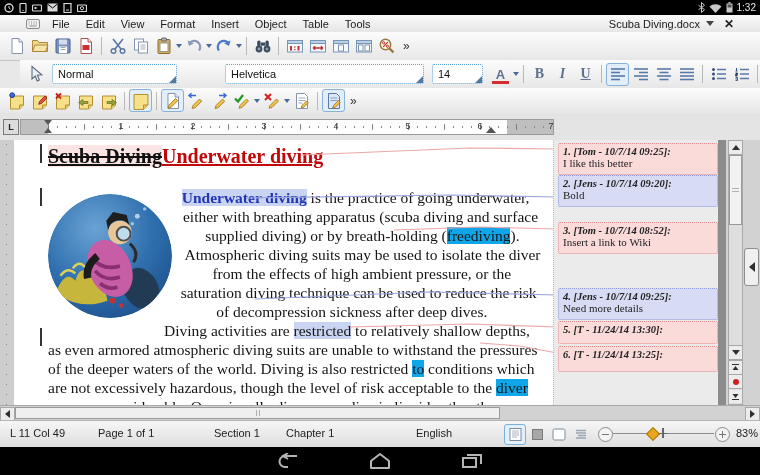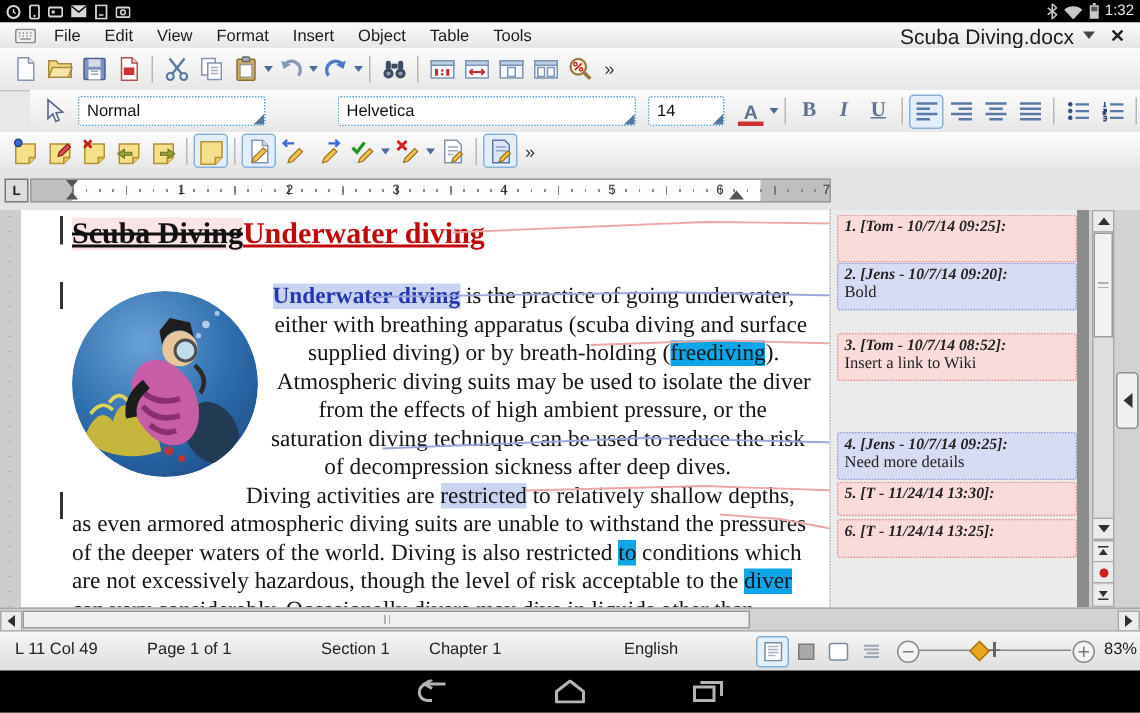--- a/index.html
+++ b/index.html
@@ -8,24 +8,24 @@
   .row{position:absolute;left:0;right:0;}
 
   
   #astatus{top:0;height:15px;background:#000;display:flex;align-items:center;padding:0 4px;}
   .as-left{display:flex;gap:5px;align-items:center;}
   .as-right{margin-left:auto;display:flex;gap:4px;align-items:center;color:#e8e8e8;font-size:10px;}
   .as-ic{display:block;}
 
   
   #menubar{top:15px;height:17px;background:linear-gradient(#fafafa,#e6e6e6);border-bottom:1px solid #c4c4c4;
-           display:flex;align-items:center;font-size:11px;color:#1a1a1a;padding:0 6px;justify-content:flex-end;}
+           display:flex;align-items:center;font-size:11px;color:#1a1a1a;padding:0 22px;justify-content:flex-end;}
   .menu-item{padding:1px 8px;cursor:default;}
   .mb-right{margin-left:auto;display:flex;align-items:center;gap:6px;}
-  .doc-title{font-size:14px;color:#1a1a1a;}
+  .doc-title{font-size:11px;color:#1a1a1a;}
   .tri-down{width:0;height:0;border-left:4px solid transparent;border-right:4px solid transparent;border-top:5px solid #444;}
   .close-x{font-size:12px;font-weight:bold;color:#222;padding:0 4px;}
 
   
   .tbar{background:linear-gradient(#fcfcfc,#e7e7e7);border-bottom:1px solid #c4c4c4;display:flex;align-items:center;padding:0 5px;}
   #tb1{top:32px;height:28px;}
   #tb2{top:60px;height:28px;margin-left:20px;}
   #tb3{top:88px;height:25px;}
   .icn{width:23px;height:23px;border:1px solid transparent;border-radius:3px;background:none;padding:1px;
        display:flex;align-items:center;justify-content:center;flex:0 0 auto;}
@@ -602,20 +602,21 @@
       <polyline points="246,58 450,55 557,57" fill="none" stroke="#9aa6dd" stroke-width="1.2"></polyline>
       <polyline points="394,90 480,87 557,89" fill="none" stroke="#eba7a7" stroke-width="1.2"></polyline>
       <polyline points="255,159 430,152 557,155" fill="none" stroke="#9aa6dd" stroke-width="1.2"></polyline>
       <polyline points="350,187 470,184 557,187" fill="none" stroke="#eba7a7" stroke-width="1.2"></polyline>
       <polyline points="480,203 520,206 557,213" fill="none" stroke="#eba7a7" stroke-width="1.2"></polyline>
     </svg>
 
     <div class="cpane">
       <div class="cbox cpink" style="top:3px;min-height:26px;">
         <div class="chead">1. [Tom - 10/7/14 09:25]:</div>
+        <div class="cbody">I like this better</div>
       </div>
       <div class="cbox cblue" style="top:35px;min-height:26px;">
         <div class="chead">2. [Jens - 10/7/14 09:20]:</div>
         <div class="cbody">Bold</div>
       </div>
       <div class="cbox cpink" style="top:82px;min-height:26px;">
         <div class="chead">3. [Tom - 10/7/14 08:52]:</div>
         <div class="cbody">Insert a link to Wiki</div>
       </div>
       <div class="cbox cblue" style="top:148px;min-height:26px;">

